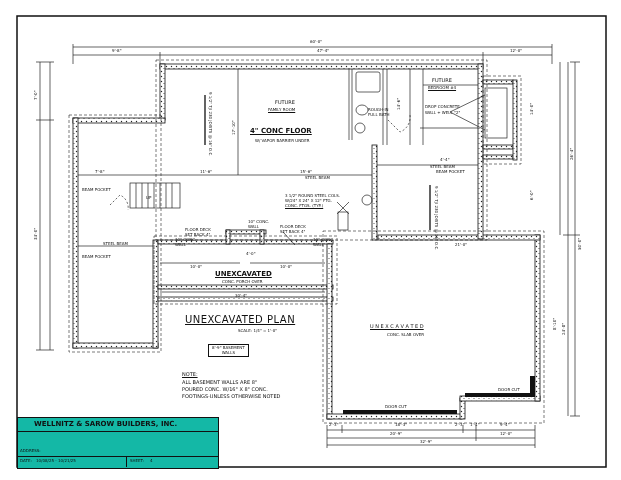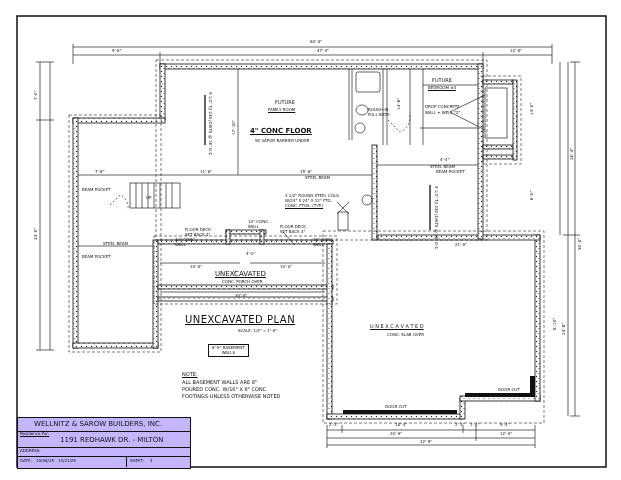--- a/index.html
+++ b/index.html
@@ -2,26 +2,26 @@
 <html><head>
 <meta charset="utf-8">
 <style>
   html, body { margin:0; padding:0; background:#ffffff; }
   body { width:621px; height:480px; position:relative; overflow:hidden;
          font-family: "Liberation Sans", sans-serif; color:#111; }
   svg { position:absolute; left:0; top:0; }
   .lbl { position:absolute; font-family:"DejaVu Sans", sans-serif; color:#111; white-space:nowrap; line-height:1; }
   .tiny { font-size:4px; }
   .sm { font-size:5px; }
-  .md { font-size:7px; }
+  .md { font-size:7px;font-weight:bold; }
   .lg { font-size:10px; letter-spacing:0.5px; }
   .vert { transform-origin:left top; transform:rotate(-90deg); }
   .vert90 { transform-origin:left top; transform:rotate(90deg); }
   .ul { text-decoration:underline; }
-  .tb { position:absolute; border:1.2px solid #111; background:#c4b5fd; }
+  .tb { position:absolute; border:1.2px solid #111; background:#14b8a6;padding-left:28px; }
   .tbrow { position:absolute; left:0; right:0; border-bottom:1px solid #111; }
   .boxed { border:1px solid #111; padding:1px 3px; text-align:center; }
 </style>
 </head>
 <body>
 
 <svg width="621" height="480" viewBox="0 0 621 480">
   <defs>
     <pattern id="hatch" width="5" height="5" patternUnits="userSpaceOnUse">
       <rect width="5" height="5" fill="#fff"></rect>
@@ -246,24 +246,20 @@
 </div>
 <div class="lbl sm ul" style="left:182px;top:372px;">NOTE:</div>
 <div class="lbl sm" style="left:182px;top:380px;">ALL BASEMENT WALLS ARE 8"</div>
 <div class="lbl sm" style="left:182px;top:387px;">POURED CONC. W/16" X 8" CONC.</div>
 <div class="lbl sm" style="left:182px;top:394px;">FOOTINGS-UNLESS OTHERWISE NOTED</div>
 
 <div class="tb" style="left:17px;top:417px;width:172px;height:50px;">
   <div class="tbrow" style="top:0;height:13px;">
     <div class="lbl md" style="left:16px;top:3px;">WELLNITZ &amp; SAROW BUILDERS, INC.</div>
   </div>
-  <div class="tbrow" style="top:13px;height:16px;">
-    <div class="lbl tiny ul" style="left:2px;top:1px;">Residence For:</div>
-    <div class="lbl md" style="left:42px;top:6px;">1191 REDHAWK DR. - MILTON</div>
-  </div>
   <div class="tbrow" style="top:29px;height:9px;">
     <div class="lbl tiny" style="left:2px;top:2px;">ADDRESS:</div>
   </div>
   <div style="position:absolute;left:0;right:0;top:38px;height:11px;">
     <div class="lbl tiny" style="left:2px;top:3px;">DATE:</div>
     <div class="lbl tiny" style="left:18px;top:3px;">10/08/25 - 10/21/25</div>
     <div style="position:absolute;left:108px;top:0;bottom:0;border-left:1px solid #111;"></div>
     <div class="lbl tiny" style="left:112px;top:3px;">SHEET:</div>
     <div class="lbl tiny" style="left:132px;top:3px;">4</div>
   </div>

